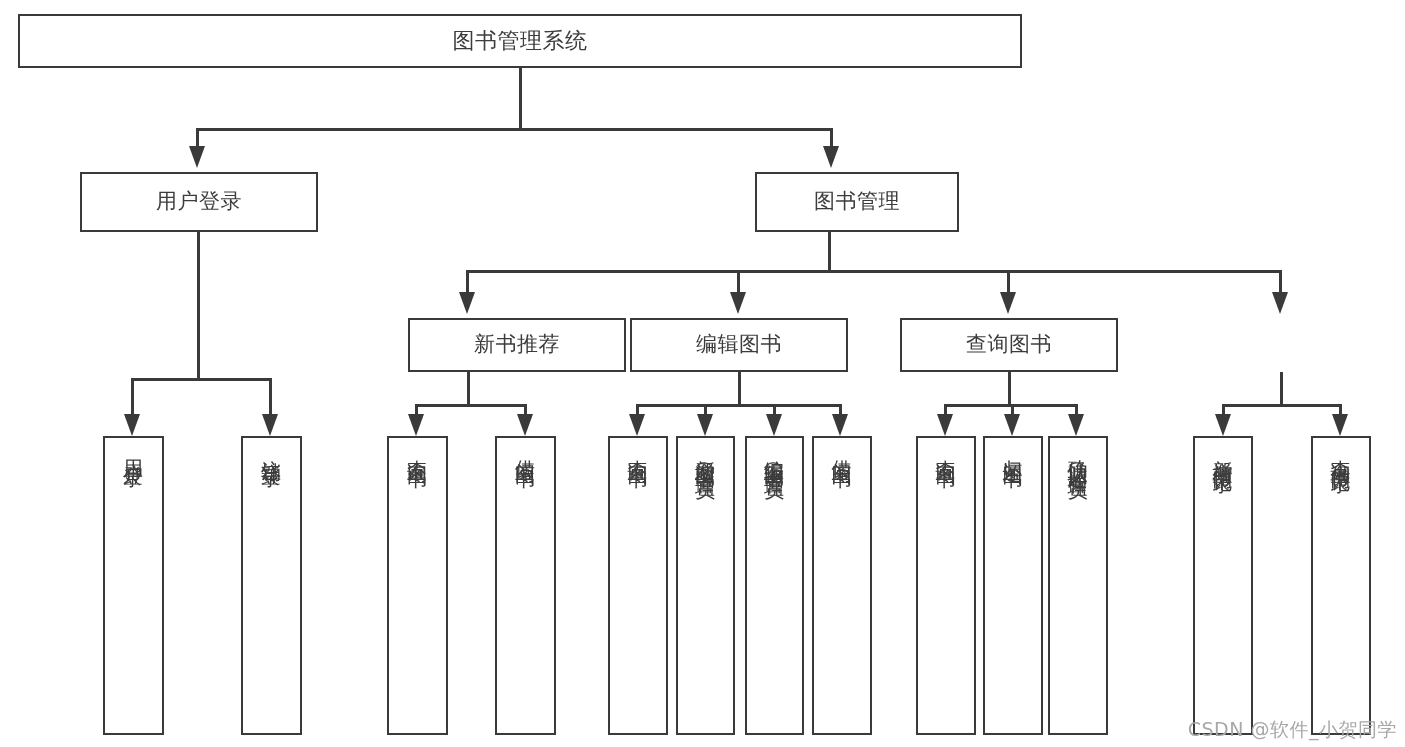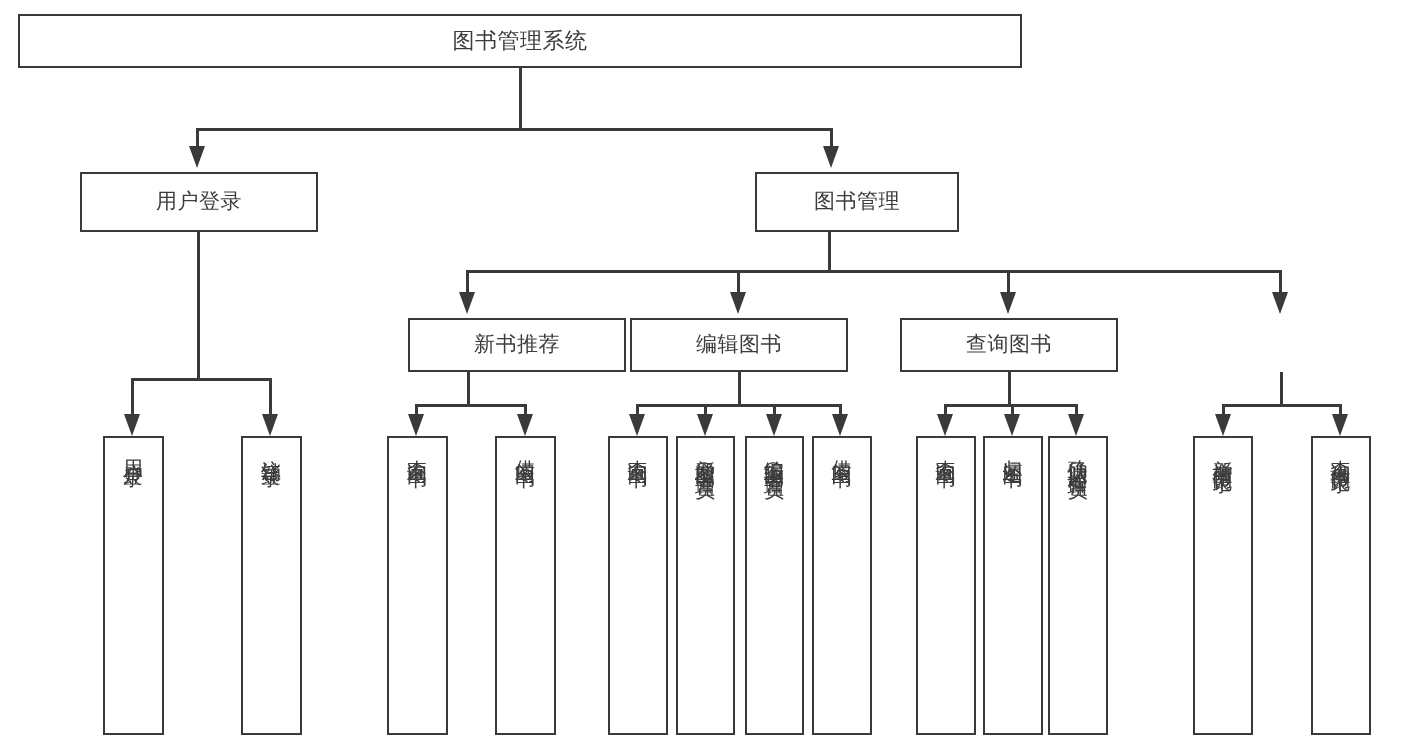--- a/index.html
+++ b/index.html
@@ -198,14 +198,15 @@
     <span class="label">确认归还（管理员）</span>
   </div>
 
   <div class="node v" style="left:1193px; top:436px; width:60px; height:299px;">
     <span class="label">新增借阅记录</span>
   </div>
   <div class="node v" style="left:1311px; top:436px; width:60px; height:299px;">
     <span class="label">查询借阅记录</span>
   </div>
 
+  <div id="watermark">CSDN @软件_小贺同学</div>
 
 </div>
 
 </body></html>

